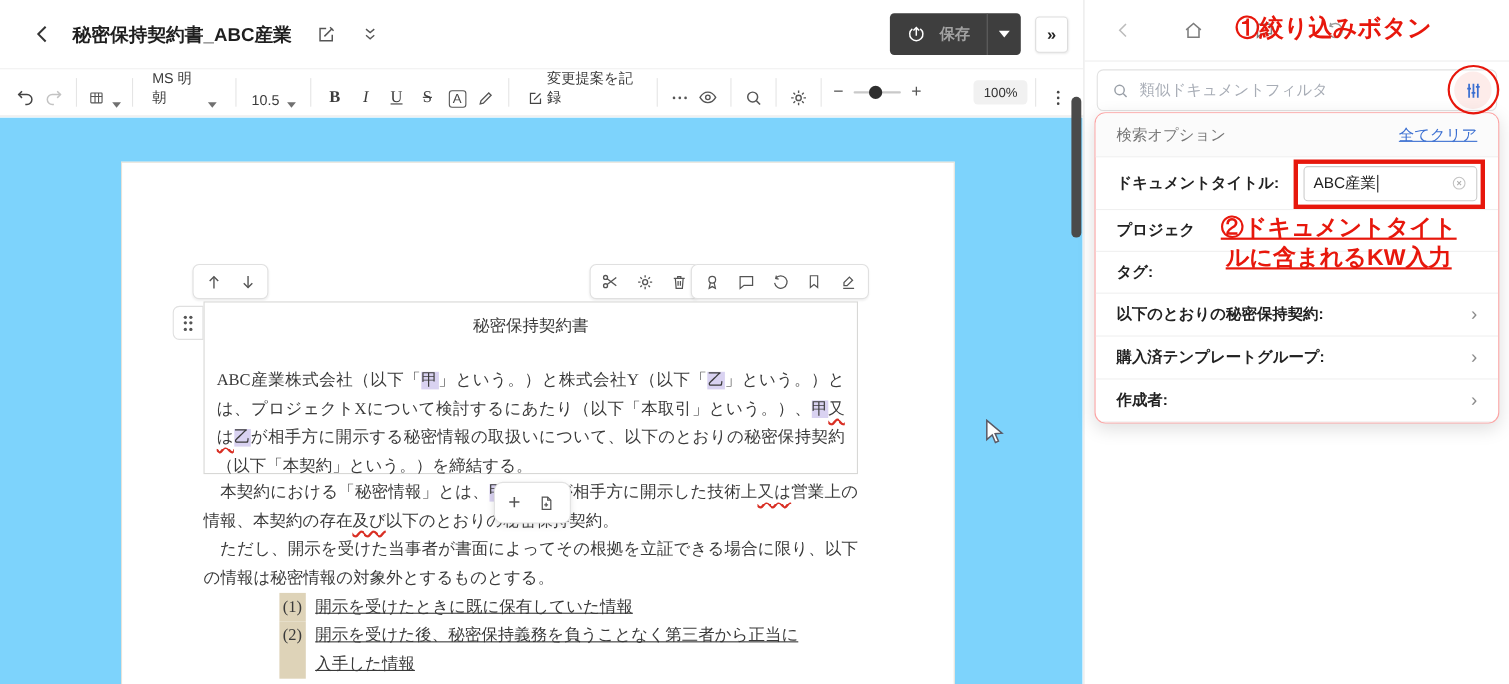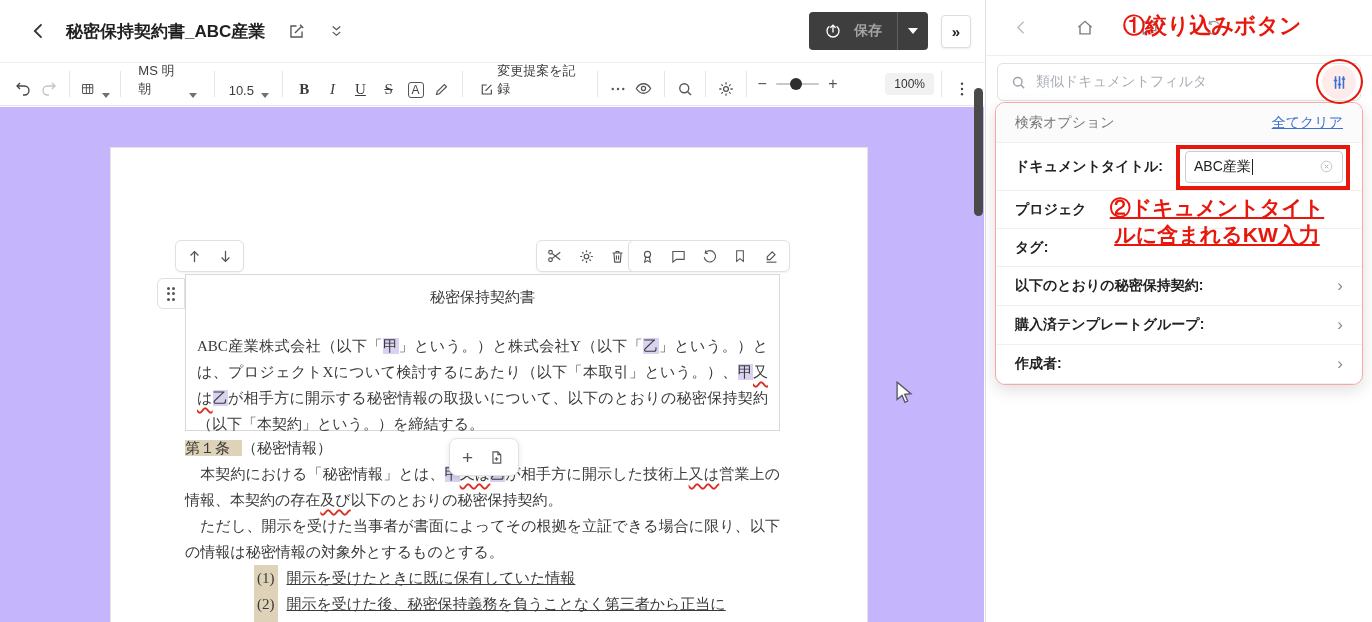--- a/index.html
+++ b/index.html
@@ -29,21 +29,21 @@
   .tb-text { font-size:13px; color:#3c3c3c; }
   .caret-sm { width:0; height:0; border-left:4px solid transparent; border-right:4px solid transparent; border-top:5px solid #707070; margin-left:4px; }
   .fmt { font-size:15px; color:#3c3c3c; font-family:"Liberation Serif", serif; width:24px; text-align:center; }
   .fmt.b { font-weight:bold; } .fmt.i { font-style:italic; } .fmt.u { text-decoration:underline; } .fmt.s { text-decoration:line-through; }
   .boxA { font-size:12px; border:1.5px solid #555; border-radius:3px; padding:0 3px; line-height:14px; color:#444; }
   .zoom-badge { background:#f1f1f1; border-radius:4px; padding:4px 9px; font-size:12px; color:#333;margin-left:44px; }
   .slider { width:46px; height:2px; background:#c9c9c9; border-radius:2px; position:relative; margin:0 6px; }
   .slider .knob { position:absolute; left:14px; top:-5px; width:12px; height:12px; border-radius:50%; background:#2e2e2e; }
   .zoom-glyph { font-size:16px; color:#555; width:18px; text-align:center; }
 
-  .canvas { position:absolute; top:107px; left:0; right:1px; bottom:0; background:#c4b5fd; overflow:hidden; }
+  .canvas { position:absolute; top:107px; left:0; right:1px; bottom:0; background:#7dd3fc; overflow:hidden; }
   .page { position:absolute; left:110px; top:40px; width:758px; height:520px; background:#fff; border:1px solid #e6e3da; }
 
   .card { position:absolute; background:#fff; border:1px solid #e0e0e0; border-radius:6px; height:32px;
     display:flex; align-items:center; padding:0 8px; gap:11px; box-shadow:0 1px 2px rgba(0,0,0,.06); }
   .cicon { display:inline-flex; align-items:center; justify-content:center; width:20px; height:20px; cursor:pointer; }
 
   .drag-handle { position:absolute; left:157px; top:171px; width:28px; height:31px; background:#fff;
     border:1px solid #e0e0e0; border-radius:6px 0 0 6px; display:flex; align-items:center; justify-content:center; cursor:grab; }
   .dots6 { display:grid; grid-template-columns:repeat(2,3px); grid-template-rows:repeat(3,3px); gap:2.5px; }
   .dots6 i { background:#555; border-radius:50%; }
@@ -340,21 +340,20 @@
             <i></i>
           </span>
       </div>
 
       <div class="block">
         <div class="doc doc-title">秘密保持契約書</div>
         <div class="doc intro"><span>ABC産業株式会社（以下「</span><span class="mark-purple">甲</span><span>」という。）と株式会社Y（以下「</span><span class="mark-purple">乙</span><span>」という。）とは、プロジェクトXについて検討するにあたり（以下「本取引」という。）、</span><span class="mark-purple">甲</span><span class="mark-squiggle">又は</span><span class="mark-purple">乙</span><span>が相手方に開示する秘密情報の取扱いについて、以下のとおりの秘密保持契約（以下「本契約」という。）を締結する。</span></div>
       </div>
 
       <div class="body-text doc">
-        <div><span class="mark-tan art-num">第１条</span><span>（秘密情報）</span></div>
         <div class="clause"><span>　本契約における「秘密情報」とは、</span><span class="mark-purple">甲</span><span class="mark-squiggle">又は</span><span class="mark-purple">乙</span><span>が相手方に開示した技術上</span><span class="mark-squiggle">又は</span><span>営業上の情報、本契約の存在</span><span class="mark-squiggle">及び</span><span>以下のとおりの秘密保持契約。</span></div>
         <div class="clause">　ただし、開示を受けた当事者が書面によってその根拠を立証できる場合に限り、以下の情報は秘密情報の対象外とするものとする。</div>
         <div class="list">
           <div class="li">
             <span class="num mark-tan">(1)</span>
             <span class="txt">開示を受けたときに既に保有していた情報</span>
           </div>
           <div class="li">
             <span class="num mark-tan">(2)</span>
             <span class="txt">開示を受けた後、秘密保持義務を負うことなく第三者から正当に入手した情報</span>

